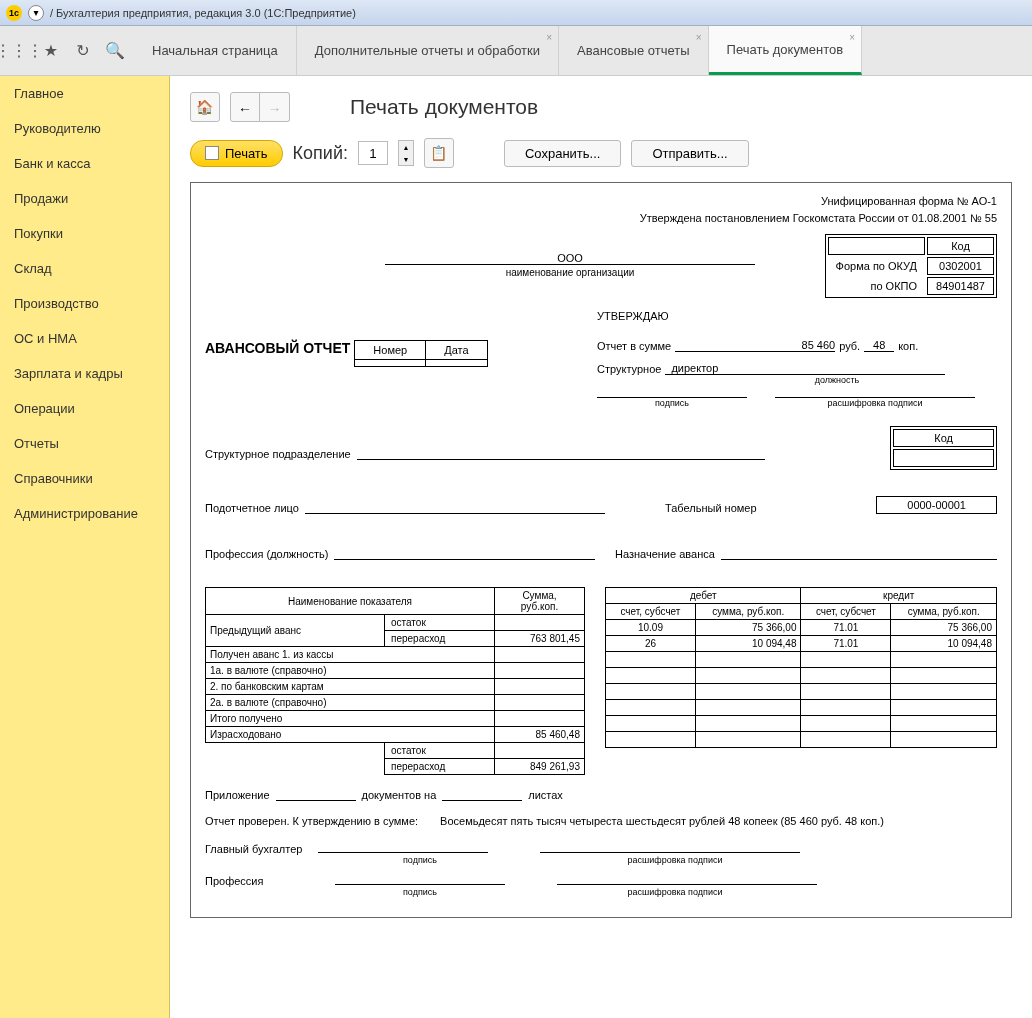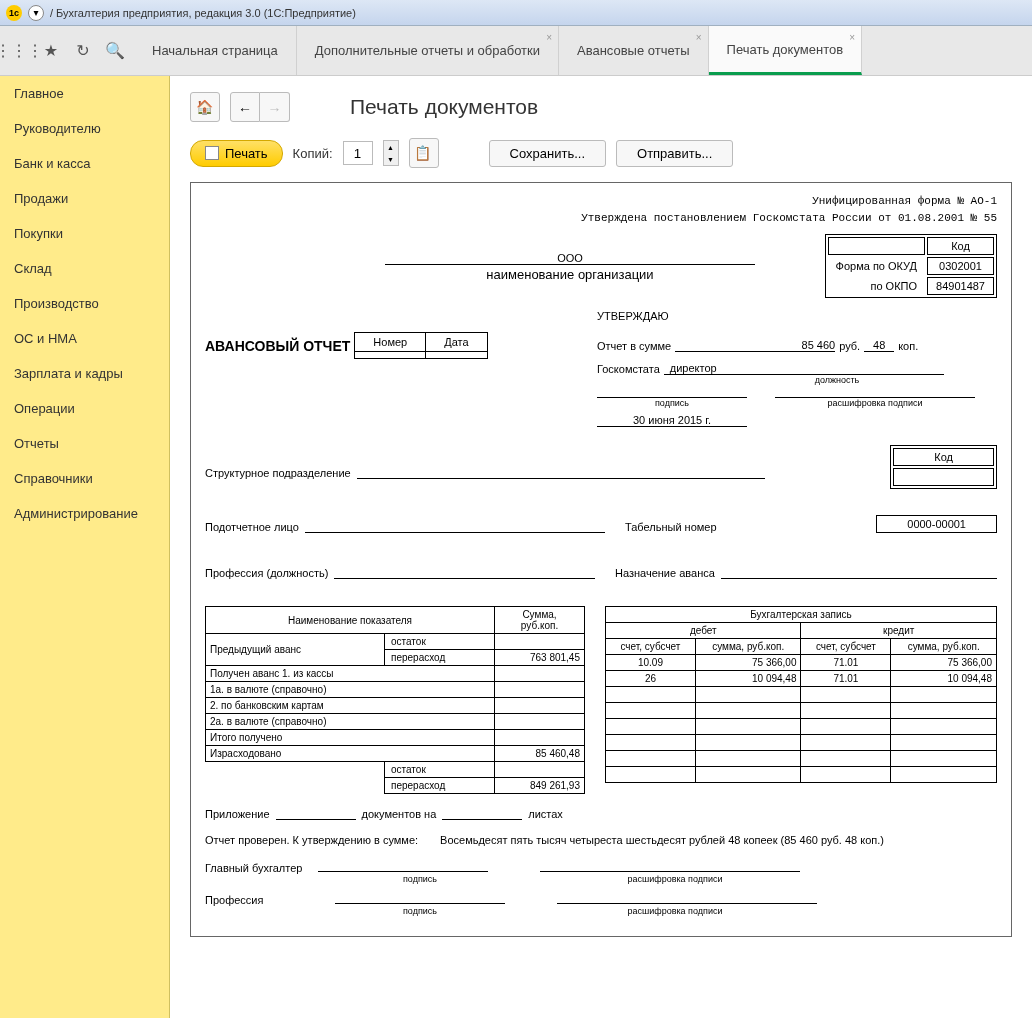--- a/index.html
+++ b/index.html
@@ -25,43 +25,43 @@
   .content-header { display: flex; align-items: center; gap: 10px; margin-bottom: 16px; }
   .icon-btn { width: 30px; height: 30px; border: 1px solid #bbb; background: #f7f7f7; display: flex; align-items: center; justify-content: center; cursor: pointer; border-radius: 3px; font-size: 14px; }
   .nav-group { display: flex; }
   .nav-group .icon-btn:first-child { border-radius: 3px 0 0 3px; }
   .nav-group .icon-btn:last-child { border-radius: 0 3px 3px 0; border-left: none; color: #bbb; }
   .page-title { font-size: 21px; color: #333; margin-left: 50px; }
   
   .toolbar { display: flex; align-items: center; gap: 10px; margin-bottom: 14px; }
   .btn-print { background: linear-gradient(#ffe066, #ffcc00); border: 1px solid #d4a800; padding: 5px 14px; border-radius: 13px; cursor: pointer; font-size: 13px; display: flex; align-items: center; gap: 6px; }
   .print-icon { width: 14px; height: 14px; background: #fff; border: 1px solid #888; }
-  .copies-label { font-size: 13px; color: #333; }
+  .copies-label { font-size: 18px; color: #333; }
   .copies-input { width: 30px; height: 24px; border: 1px solid #bbb; text-align: center; }
   .spinner { display: flex; flex-direction: column; border: 1px solid #bbb; }
   .spinner-btn { width: 14px; height: 12px; font-size: 7px; display: flex; align-items: center; justify-content: center; background: #f0f0f0; cursor: pointer; }
   .btn { border: 1px solid #bbb; background: #f7f7f7; padding: 5px 20px; border-radius: 3px; cursor: pointer; font-size: 13px; }
   
   .doc { border: 1px solid #666; padding: 10px 14px 20px 14px; background: #fff; font-size: 11px; }
-  .doc-topright { text-align: right; margin-bottom: 8px; line-height: 1.5; font-family: Liberation Mono, monospace; }
+  .doc-topright { text-align: right; margin-bottom: 8px; line-height: 1.5; }
   .code-box { display: inline-block; border: 1px solid #000; }
   .code-box td { border: 1px solid #000; padding: 2px 8px; text-align: center; }
   .code-header td { font-weight: normal; }
   
   .org-row { display: flex; align-items: flex-end; margin-bottom: 2px; }
   .org-name { flex: 0 0 370px; text-align: center; border-bottom: 1px solid #000; }
-  .org-sublabel { font-size: 13px; text-align: center; }
+  .org-sublabel { font-size: 10px; text-align: center; }
   .clear { clear: both; }
   
   .approve-block { float: right; width: 400px; margin-top: 10px; margin-bottom: 8px; }
   .approve-block .lbl { white-space: nowrap; }
   .underline { border-bottom: 1px solid #000; display: inline-block; min-width: 60px; text-align: center; }
   .sub-label { font-size: 9px; text-align: center; display: block; }
   
-  .report-title-row { display: flex; align-items: center; margin-top: 32px; }
+  .report-title-row { display: flex; align-items: flex-start; margin-top: 40px; }
   .report-title { font-weight: bold; font-size: 14px; }
   .mini-table { border-collapse: collapse; margin-left: 4px; }
   .mini-table td { border: 1px solid #000; padding: 3px 18px; text-align: center; font-size: 11px; }
   
   .field-row { margin: 13px 0; display: flex; align-items: flex-end; gap: 6px; justify-content: flex-end; }
   .field-row .label { white-space: nowrap; }
   .field-row .value { border-bottom: 1px solid #000; flex: 1; text-align: center; min-height: 14px; }
   
   .two-col { display: flex; gap: 20px; }
   .two-col > div:first-child { flex: 0 0 380px; }
@@ -201,36 +201,33 @@
       <div class="approve-block">
         <div>УТВЕРЖДАЮ</div>
         <div class="flex-row" style="margin-top:17px">
           <span class="lbl">Отчет в сумме</span>
           <span class="underline" style="min-width:160px;text-align:right">85 460</span>
           <span>руб.</span>
           <span class="underline" style="min-width:30px">48</span>
           <span>коп.</span>
         </div>
         <div class="flex-row" style="margin-top:10px">
-          <span class="lbl">Госкомстата</span>
+          <span class="lbl">Структурное</span>
           <span class="underline" style="min-width:280px;text-align:left;padding-left:6px">директор</span>
         </div>
         <span class="sub-label" style="margin-left:100px;width:280px">должность</span>
         <div class="flex-row" style="margin-top:12px">
           <span class="underline" style="min-width:150px"></span>
           <span style="width:20px"></span>
           <span class="underline" style="min-width:200px"></span>
         </div>
         <div class="flex-row">
           <span class="sub-label" style="width:150px">подпись</span>
           <span style="width:20px"></span>
           <span class="sub-label" style="width:200px">расшифровка подписи</span>
-        </div>
-        <div class="flex-row" style="margin-top:6px">
-          <span class="underline" style="min-width:150px">30 июня 2015 г.</span>
         </div>
       </div>
 
       <div class="report-title-row">
         <span class="report-title">АВАНСОВЫЙ ОТЧЕТ</span>
         <table class="mini-table">
           <tbody>
               <tr>
                 <td>Номер</td>
                 <td>Дата</td>
@@ -254,21 +251,21 @@
                 <td>&nbsp;</td>
               </tr>
         </tbody></table>
       </div>
       <div class="field-row" style="width:560px;margin-top:30px">
         <span class="label">Структурное подразделение</span>
         <span class="value"></span>
       </div>
       <div class="clear"></div>
 
-      <div style="display:flex;gap:20px;align-items:flex-end;margin-top:10px">
+      <div style="display:flex;gap:60px;align-items:flex-end;margin-top:10px">
         <div class="field-row" style="flex:0 0 400px">
           <span class="label">Подотчетное лицо</span>
           <span class="value"></span>
         </div>
         <div class="field-row" style="flex:1">
           <span class="label">Табельный номер</span>
           <span style="flex:1"></span>
           <span style="border:1px solid #000;padding:2px 30px">0000-00001</span>
         </div>
       </div>
@@ -335,23 +332,20 @@
                   <td style="border:none"></td>
                   <td class="sub-col">перерасход</td>
                   <td class="sum-col">849 261,93</td>
                 </tr>
           </tbody>
             </table>
         </div>
         <div>
           <table class="data-table right-table">
             <tbody>
-                <tr>
-                  <td colspan="4">Бухгалтерская запись</td>
-                </tr>
             <tr>
                   <td colspan="2">дебет</td>
                   <td colspan="2">кредит</td>
                 </tr>
             <tr>
                   <td>счет, субсчет</td>
                   <td>сумма, руб.коп.</td>
                   <td>счет, субсчет</td>
                   <td>сумма, руб.коп.</td>
                 </tr>

